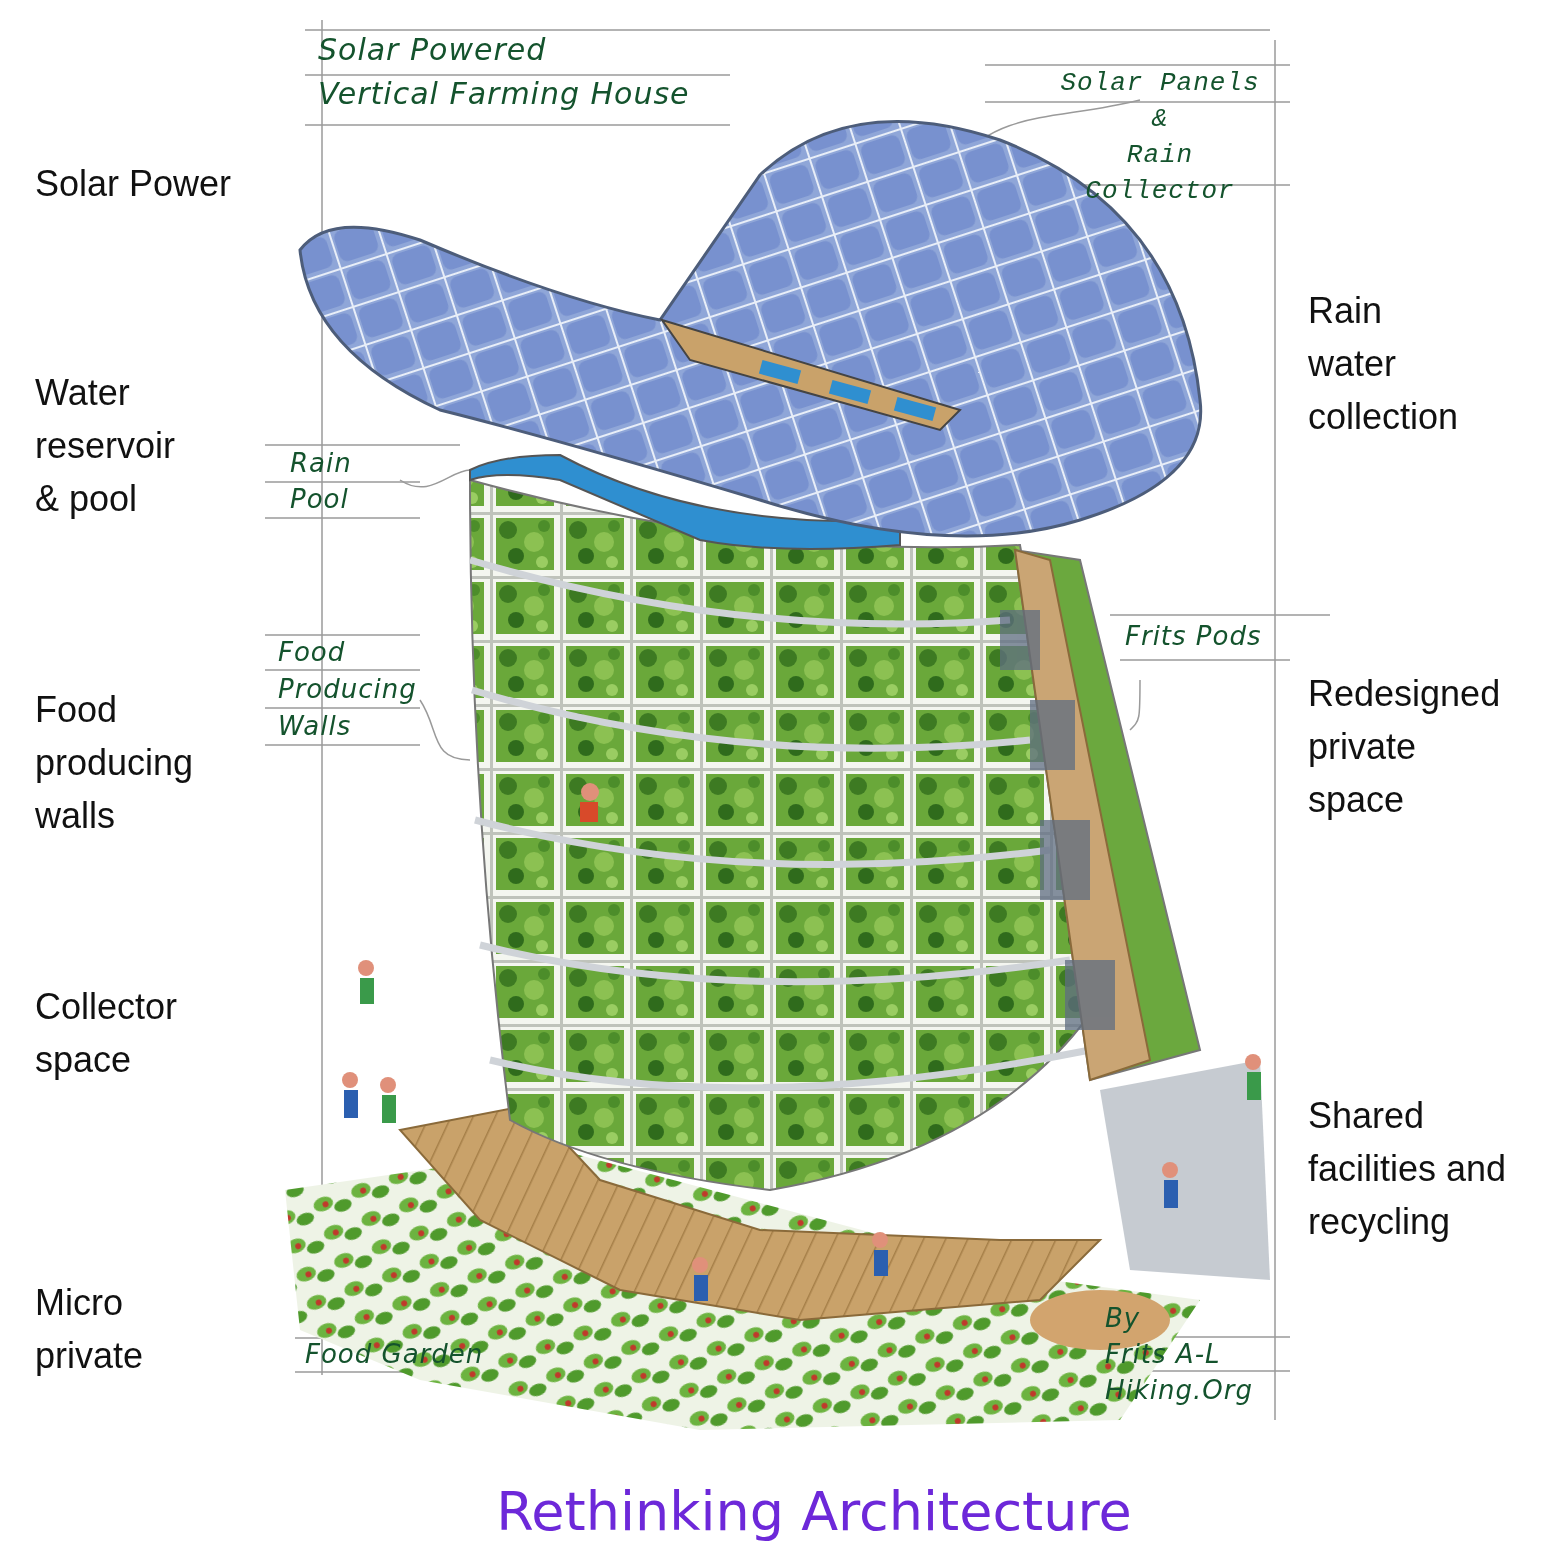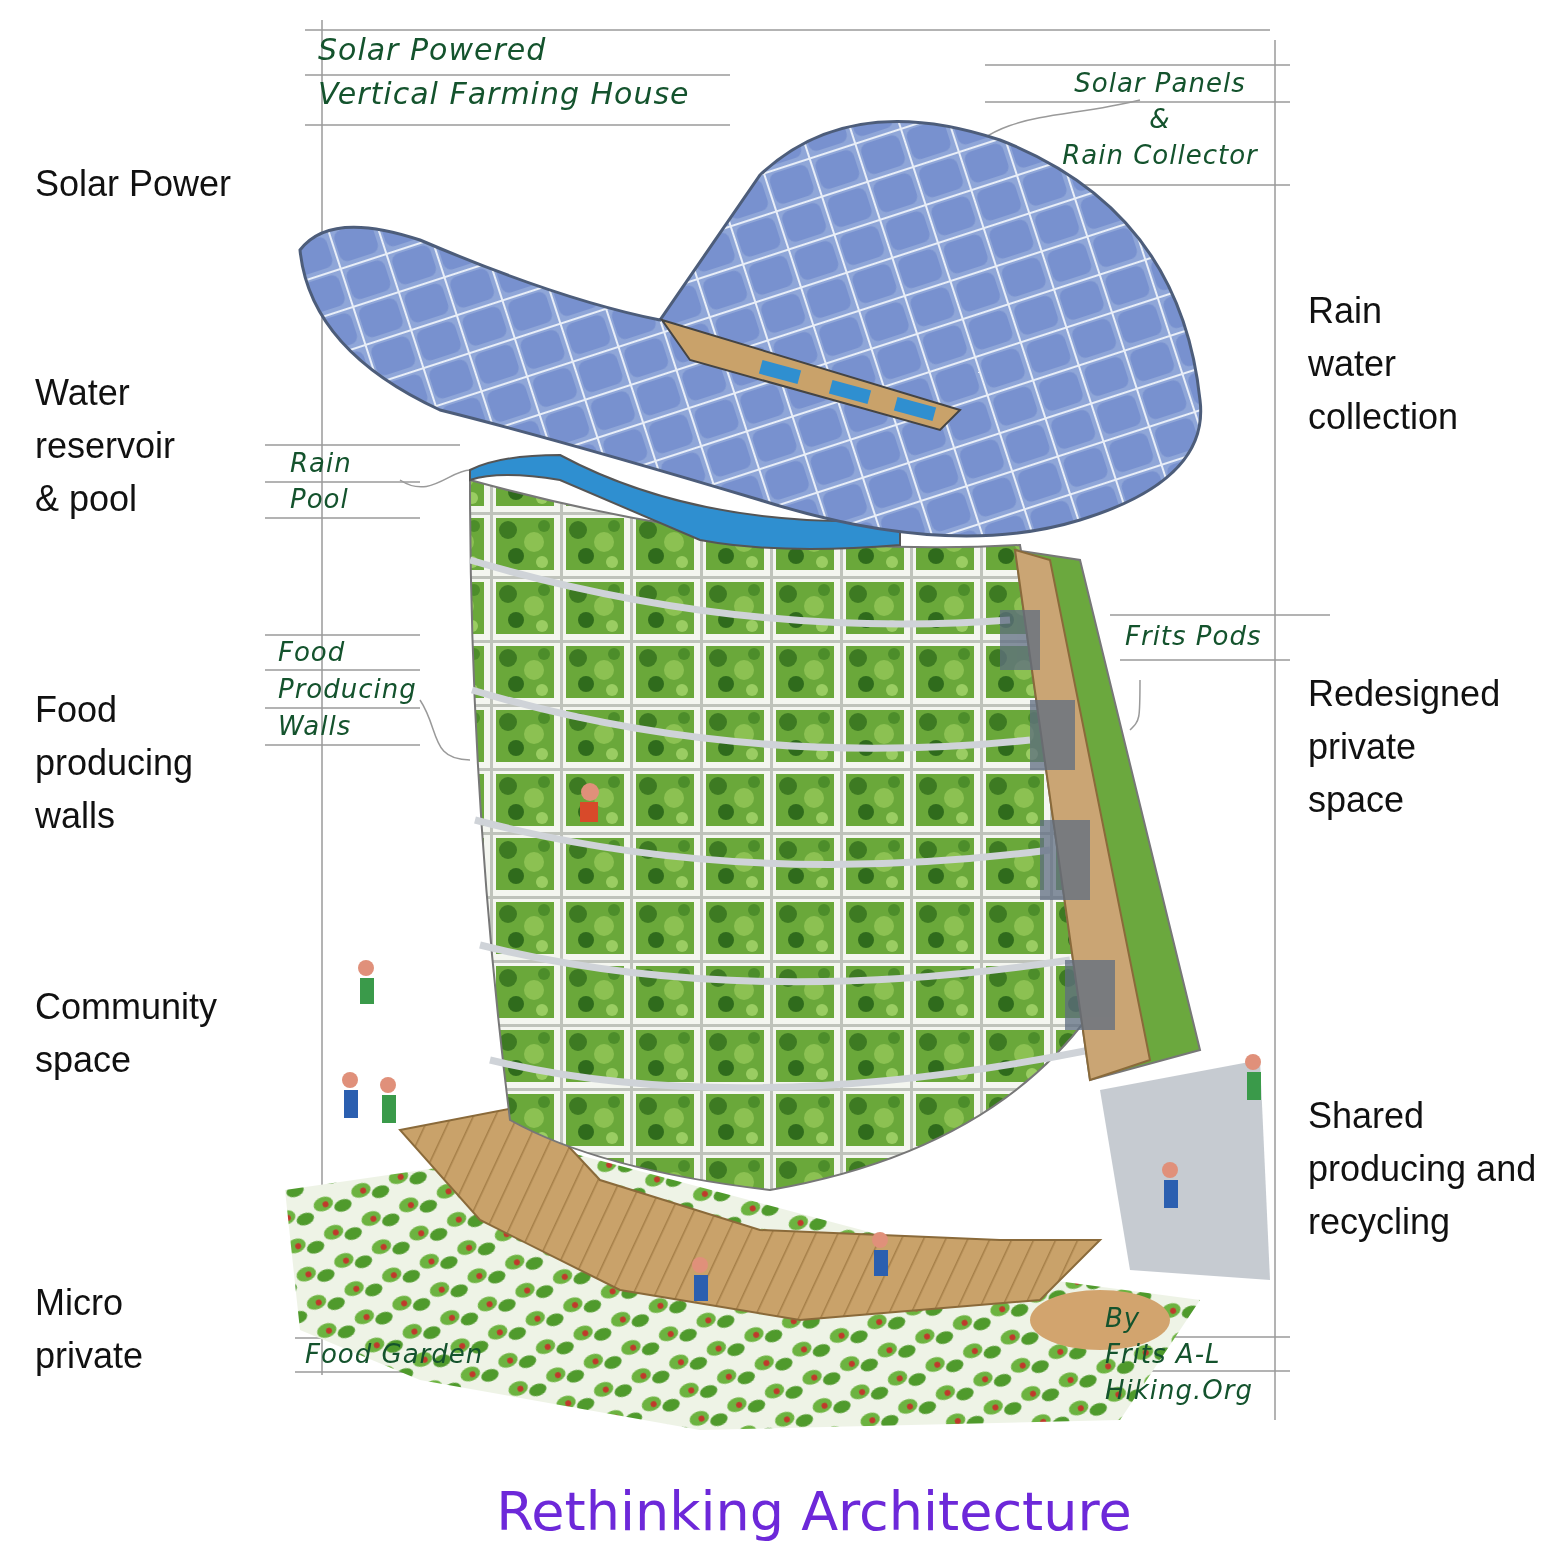--- a/index.html
+++ b/index.html
@@ -121,49 +121,49 @@
       <rect x="694" y="1275" width="14" height="26" fill="#2b5fb0"></rect>
     <circle cx="880" cy="1240" r="8" fill="#e0907a"></circle>
       <rect x="874" y="1250" width="14" height="26" fill="#2b5fb0"></rect>
     <circle cx="590" cy="792" r="9" fill="#e0907a"></circle>
       <rect x="580" y="802" width="18" height="20" fill="#d84a2a"></rect>
   </g>
 </svg>
 
 <div class="hand" style="left:318px; top:28px;">Solar Powered
 Vertical Farming House</div>
-<div class="hand sm" style="left:1045px; top:65px; text-align:center; width:230px;">Solar Panels
+<div class="hand sm" style="left:1045px; top:65px; text-align:center; width:230px;font-family:Liberation Mono, monospace;">Solar Panels
 &amp;
 Rain Collector</div>
 <div class="hand sm" style="left:290px; top:445px;">Rain
 Pool</div>
 <div class="hand sm" style="left:278px; top:634px; line-height:37px;">Food
 Producing
 Walls</div>
 <div class="hand sm" style="left:1125px; top:618px;">Frits Pods</div>
 <div class="hand sm" style="left:305px; top:1336px;">Food Garden</div>
 <div class="hand sm" style="left:1105px; top:1300px; width:170px; line-height:36px;">By
 Frits A-L
 Hiking.Org</div>
 
 <div class="label" style="left:35px; top:157px;">Solar Power</div>
 <div class="label" style="left:35px; top:366px;">Water
 reservoir
 &amp; pool</div>
 <div class="label" style="left:35px; top:683px;">Food
 producing
 walls</div>
-<div class="label" style="left:35px; top:980px;">Community
+<div class="label" style="left:35px; top:980px;">Collector
 space</div>
 <div class="label" style="left:35px; top:1276px;">Micro
 private</div>
 
 <div class="label" style="left:1308px; top:284px;">Rain
 water
 collection</div>
 <div class="label" style="left:1308px; top:667px;">Redesigned
 private
 space</div>
 <div class="label" style="left:1308px; top:1089px;">Shared
-producing and
+facilities and
 recycling</div>
 
 <div class="title">Rethinking Architecture</div>
 
 </body></html>

